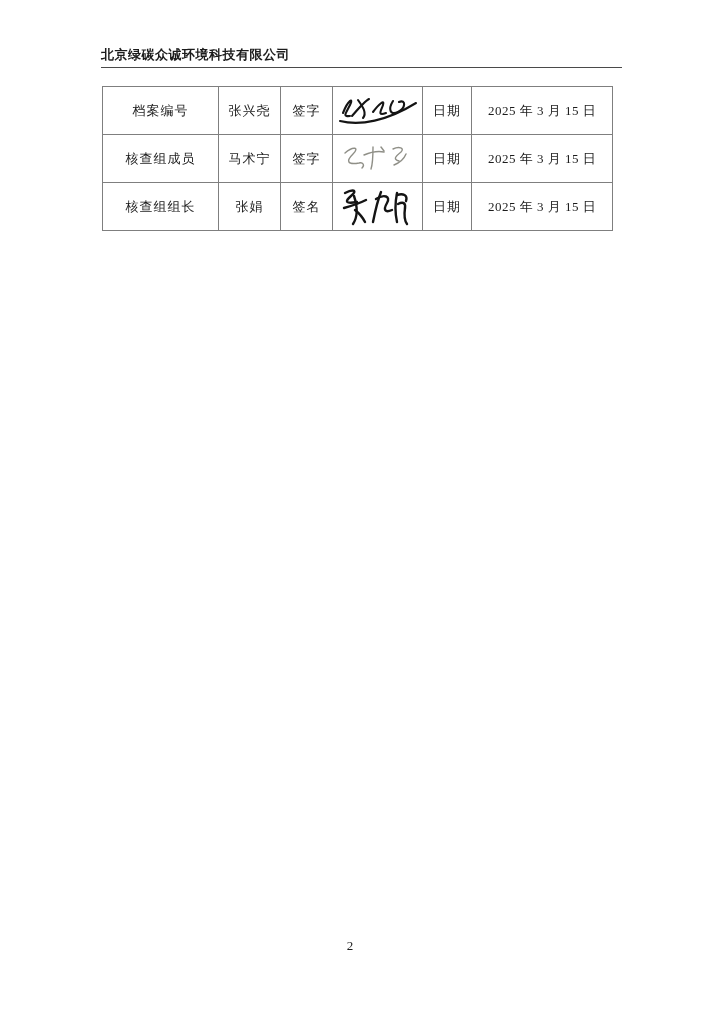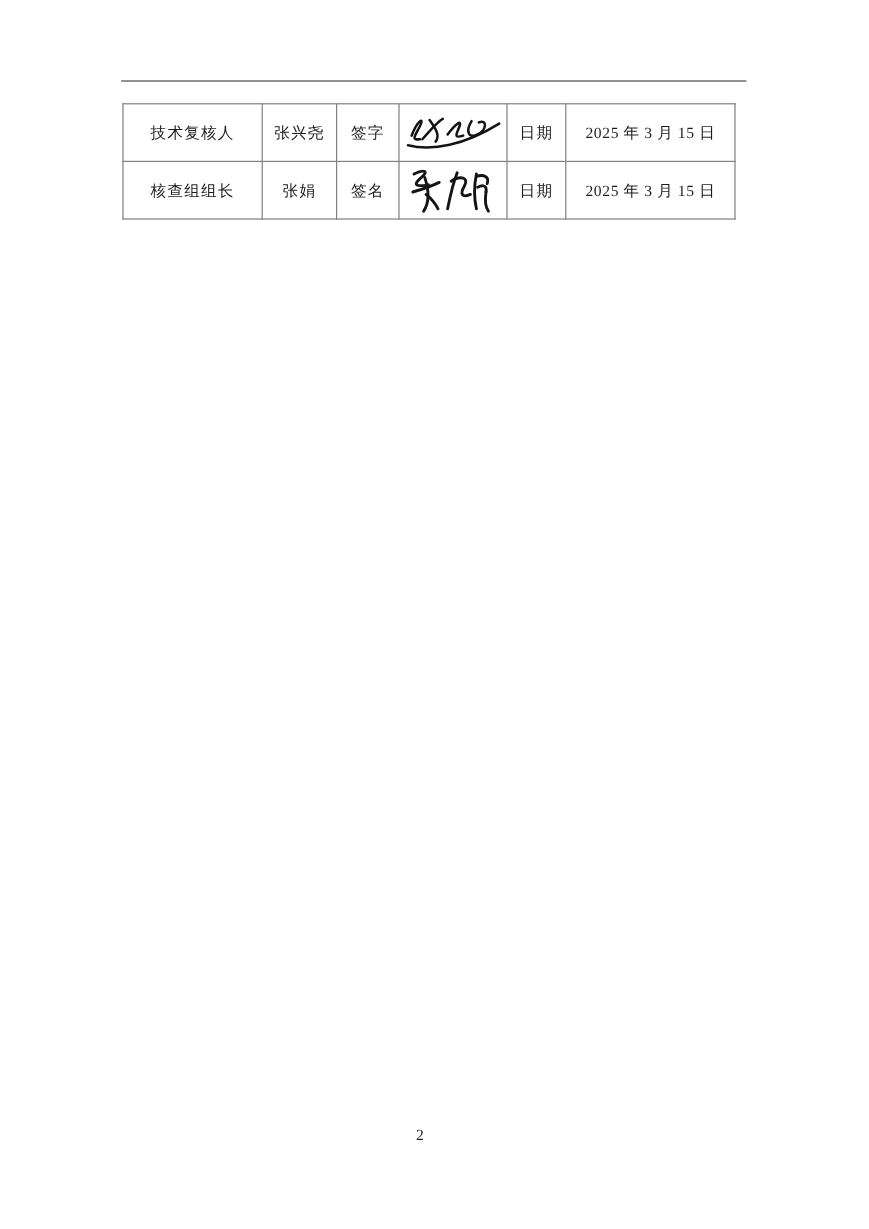--- a/index.html
+++ b/index.html
@@ -79,54 +79,74 @@
     font-size: 13px;
     color: #1c1c1c;
   }
 </style>
 </head>
 <body>
 
 <div class="page">
 
   <div class="doc-header">
+    <span>北京绿碳众诚环境科技有限公司</span>
   </div>
   <div class="header-rule"></div>
 
   <table class="sign-table">
     <colgroup>
       <col style="width:116px">
         <col style="width:62px">
         <col style="width:52px">
       <col style="width:90px">
         <col style="width:49px">
         <col style="width:141px">
     </colgroup>
     <tbody>
 
       <tr>
-        <td>技术复核人</td>
+        <td>档案编号</td>
         <td>张兴尧</td>
         <td>签字</td>
         <td>
           <div class="sig-wrap">
             <svg width="86" height="42" viewBox="0 0 86 42" fill="none" stroke="#141414" stroke-width="2.1" stroke-linecap="round" stroke-linejoin="round">
               <path d="M8,23 C13,10 19,7 15,15 C11,23 7,27 15,26"></path>
               <path d="M17,26 C23,19 30,11 34,9"></path>
               <path d="M23,10 C28,17 32,23 28,28"></path>
               <path d="M38,22 C44,14 50,9 48,15 C46,21 42,26 51,23"></path>
               <path d="M58,11 C53,19 55,26 63,22 C71,18 71,9 64,12"></path>
               <path d="M5,31 C25,36 52,31 81,13"></path>
             </svg>
           </div>
         </td>
         <td>日期</td>
         <td class="date-cell">2025 年 3 月 15 日</td>
       </tr>
 
+      <tr>
+        <td>核查组成员</td>
+        <td>马术宁</td>
+        <td>签字</td>
+        <td>
+          <div class="sig-wrap">
+            <svg width="86" height="42" viewBox="0 0 86 42" fill="none" stroke="#8f8f87" stroke-width="1.4" stroke-linecap="round" stroke-linejoin="round">
+              <path d="M10,15 C18,8 25,9 18,16 C11,23 12,27 24,25 C28,24 30,27 27,30"></path>
+              <path d="M38,9 C38,17 38,25 36,31"></path>
+              <path d="M29,17 C36,14 44,13 49,14"></path>
+              <path d="M46,9 L49,13"></path>
+              <path d="M58,11 C64,8 70,10 66,14 C60,19 58,21 64,23"></path>
+              <path d="M59,27 C64,25 69,21 71,16"></path>
+            </svg>
+          </div>
+        </td>
+        <td>日期</td>
+        <td class="date-cell">2025 年 3 月 15 日</td>
+      </tr>
 
       <tr>
         <td>核查组组长</td>
         <td>张娟</td>
         <td>签名</td>
         <td>
           <div class="sig-wrap">
             <svg width="86" height="46" viewBox="0 0 86 46" fill="none" stroke="#141414" stroke-width="2.4" stroke-linecap="round" stroke-linejoin="round">
               <path d="M10,9 C18,5 23,6 16,12 C9,18 11,20 22,18"></path>
               <path d="M9,24 C16,22 25,19 31,16"></path>

